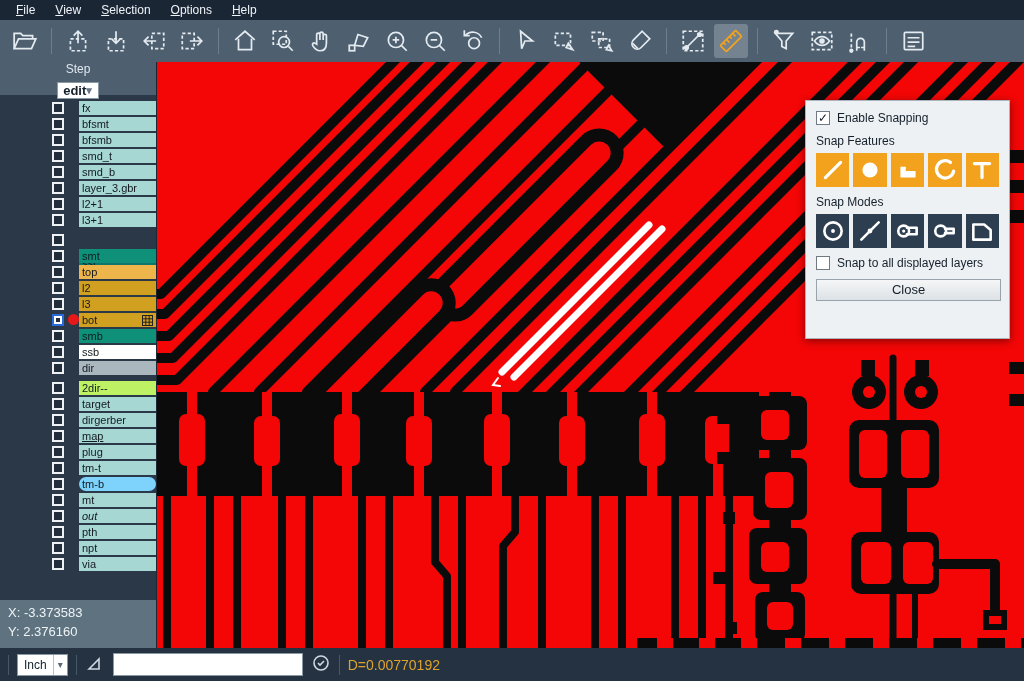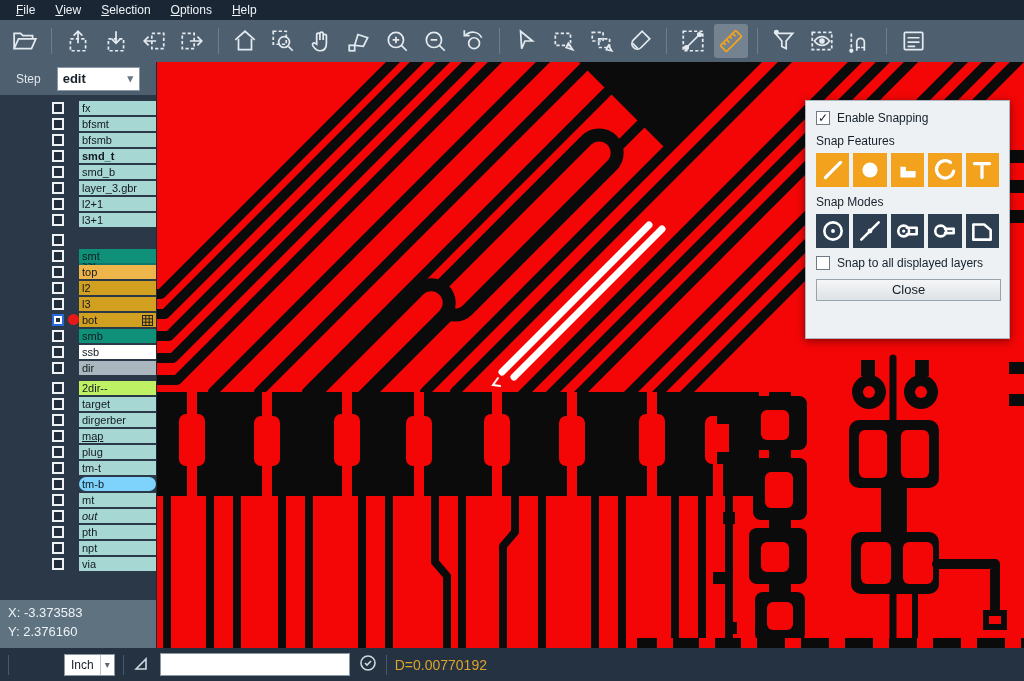--- a/index.html
+++ b/index.html
@@ -22,21 +22,21 @@
   .tool.accent svg { stroke:var(--accent-orange); }
   .tb-sep { width:1px; height:26px; background:#6e7e8c; margin:0 5px; }
 
   
   .main { display:flex; height:586px; }
 
   
   .sidebar { width:157px; background:#2a3847; position:relative; flex:none;
     border-right:1px solid #1c2733; }
   .stepbar { height:33px; background:#4e5f6f; display:flex; align-items:center;
-    padding:0 16px; gap:16px; }
+    padding:0 16px; gap:6px;flex-direction:column; }
   .stepbar .lbl { color:#dfe7ee; font-size:12px; }
   .step-select { flex:1; height:24px; background:#ffffff; border:1px solid #8a98a4;
     display:flex; align-items:center; font-size:13px; font-weight:bold; color:#15202b;
     padding-left:5px; }
   .step-select .chev { margin-left:auto; color:#6b7784; font-size:11px; padding-right:6px; }
 
   .layer-group { margin-top:5px;padding-left:48px; }
   .layer-row { height:15px; margin-bottom:1px; display:flex; align-items:center;
     position:relative; }
   .lr-check { width:12px; height:12px; margin-left:4px; border:2px solid #eef2f5;
@@ -83,21 +83,21 @@
     stroke-linejoin:round; }
   .dlg-closebtn { margin:3px 0 0 0; width:185px; height:22px;
     background:linear-gradient(#f5f6f7,#dde2e6); border:1px solid #99a3ab;
     font-size:13px; color:#15202b; text-align:center; line-height:20px; }
 
   
   .statusbar { height:33px; background:#243241; display:flex; align-items:center;
     padding-left:8px; gap:8px; }
   .sb-sep { width:1px; height:20px; background:#46586a; }
   .unit-select { height:22px; background:#ffffff; border:1px solid #8a98a4;
-    display:flex; align-items:center; font-size:12px; color:#15202b;margin-left:47px; }
+    display:flex; align-items:center; font-size:12px; color:#15202b; }
   .unit-select .val { padding:0 6px; }
   .unit-select .chev { border-left:1px solid #b9c2c9; color:#5c6874; font-size:10px;
     padding:0 4px; line-height:20px; }
   .sb-icon svg { stroke:#cfd9e1; fill:none; stroke-width:1.6px; }
   .sb-input { width:190px; height:23px; border:1px solid #8a98a4; background:#ffffff;
     font-size:12px; padding:0 4px; font-family:"Liberation Sans",sans-serif; }
   .sb-dist { color:var(--distance-gold); font-size:14px; }
 </style>
 </head>
 <body>
@@ -277,21 +277,21 @@
           <div class="layer-row">
             <span class="lr-check"></span>
             <div class="lr-label" style="background: rgb(167, 215, 211);">bfsmt</div>
           </div>
           <div class="layer-row">
             <span class="lr-check"></span>
             <div class="lr-label" style="background: rgb(167, 215, 211);">bfsmb</div>
           </div>
           <div class="layer-row">
             <span class="lr-check"></span>
-            <div class="lr-label" style="background: rgb(167, 215, 211); font-weight: bold;">smd_t</div>
+            <div class="lr-label" style="background: rgb(167, 215, 211);">smd_t</div>
           </div>
           <div class="layer-row">
             <span class="lr-check"></span>
             <div class="lr-label" style="background: rgb(167, 215, 211);">smd_b</div>
           </div>
           <div class="layer-row">
             <span class="lr-check"></span>
             <div class="lr-label" style="background: rgb(167, 215, 211);">layer_3.gbr</div>
           </div>
           <div class="layer-row">

